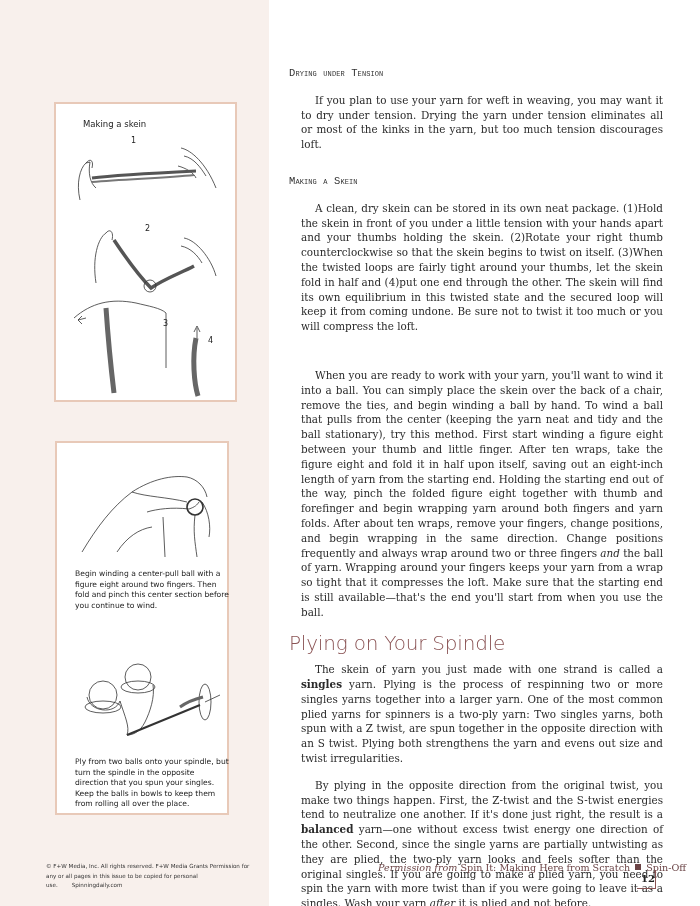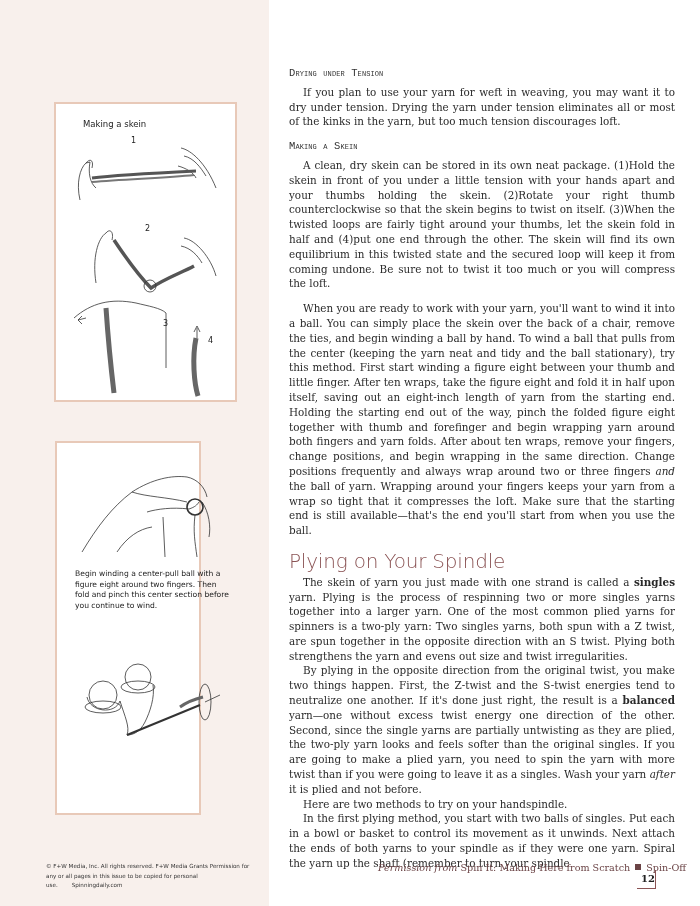--- a/index.html
+++ b/index.html
@@ -1,27 +1,27 @@
 <!DOCTYPE html>
 <html><head>
 <meta charset="utf-8">
 <style>
   html, body { margin: 0; padding: 0; }
   body { width: 700px; height: 906px; position: relative; background: #ffffff; overflow: hidden; }
   .sidebar { position: absolute; left: 0; top: 0; width: 269px; height: 906px; background: #f8f0ec; }
   .figbox { position: absolute; background: #ffffff; border: 2px solid #e8c9b8; box-sizing: border-box; }
   .fig1 { left: 54px; top: 102px; width: 183px; height: 300px; }
-  .fig2 { left: 55px; top: 441px; width: 146px; height: 374px; }
+  .fig2 { left: 55px; top: 441px; width: 174px; height: 374px; }
   .fig-title { position: absolute; left: 27px; top: 15px; font-family: "DejaVu Sans", sans-serif; font-size: 8.5px; color: #222; }
   .fig-num { position: absolute; font-family: "DejaVu Sans", sans-serif; font-size: 8px; color: #222; }
   .caption { position: absolute; left: 18px; width: 155px; font-family: "DejaVu Sans", sans-serif; font-size: 7.6px; line-height: 10.5px; color: #222; }
   .illus { position: absolute; }
   .main { position: absolute; left: 289px; top: 66px; width: 386px; font-family: "DejaVu Serif", serif; font-size: 10.4px; line-height: 14.8px; color: #2a2a2a; }
   .h-small { font-family: Liberation Mono, monospace; font-variant: small-caps; font-size: 10.5px; margin: 0 0 4px 0; color: #333; letter-spacing: 0.1px; }
-  .p { margin: 0; text-indent: 14px; text-align: justify; }
+  .p { margin: 12px; text-indent: 14px; text-align: justify; }
   .gap { height: 10px; }
   .h-big { font-family: "DejaVu Sans", sans-serif; font-weight: 200; font-size: 20px; color: #8a5354; margin: 16px 0 6px 0; letter-spacing: -0.2px; }
   .footer-left { position: absolute; left: 46px; top: 862px; width: 215px; font-family: "DejaVu Sans", sans-serif; font-size: 5.6px; line-height: 9.5px; color: #333; }
   .footer-left .url { margin-left: 14px; }
   .footer-right { position: absolute; left: 378px; top: 862px; font-family: "DejaVu Serif", serif; font-size: 9.6px; color: #6b4446; white-space: nowrap; }
   .footer-right i { font-style: italic; }
   .sq { display: inline-block; width: 6px; height: 6px; background: #6b4446; margin: 0 5px; vertical-align: 1px; }
   .pagenum { position: absolute; left: 637px; top: 858px; width: 18px; height: 18px; border-right: 1.5px solid #8a5354; border-bottom: 1.5px solid #8a5354; font-family: "DejaVu Serif", serif; font-weight: bold; font-size: 10px; color: #222; text-align: right; line-height: 18px; margin-top: 12px; }
 </style>
 </head>
@@ -80,20 +80,21 @@
         <ellipse cx="28" cy="50" rx="18" ry="6"></ellipse>
         <circle cx="63" cy="20" r="13"></circle>
         <ellipse cx="63" cy="30" rx="17" ry="6"></ellipse>
         <path d="M45 44 C50 60 55 70 52 78 M78 28 C80 40 75 55 70 65 C65 75 58 78 52 78"></path>
         <path d="M52 78 L125 48" stroke-width="2"></path>
         <ellipse cx="130" cy="45" rx="6" ry="18"></ellipse>
         <path d="M130 45 L145 38"></path>
         <path d="M105 50 C112 45 120 42 128 40" stroke-width="3" stroke="#666"></path>
       </g>
     </svg>
+    <div class="caption" style="top:314px">Ply from two balls onto your spindle, but turn the spindle in the opposite direction that you spun your singles. Keep the balls in bowls to keep them from rolling all over the place.</div>
   </div>
 
   <div class="footer-left">
     <span>© F+W Media, Inc. All rights reserved. F+W Media Grants Permission for any or all pages in this issue to be copied for personal use.</span><span class="url">Spinningdaily.com</span>
   </div>
 </div>
 
 <div class="main">
   <div class="h-small">Drying under Tension</div>
   <p class="p">If you plan to use your yarn for weft in weaving, you may want it to dry under tension. Drying the yarn under tension eliminates all or most of the kinks in the yarn, but too much tension discourages loft.</p>

